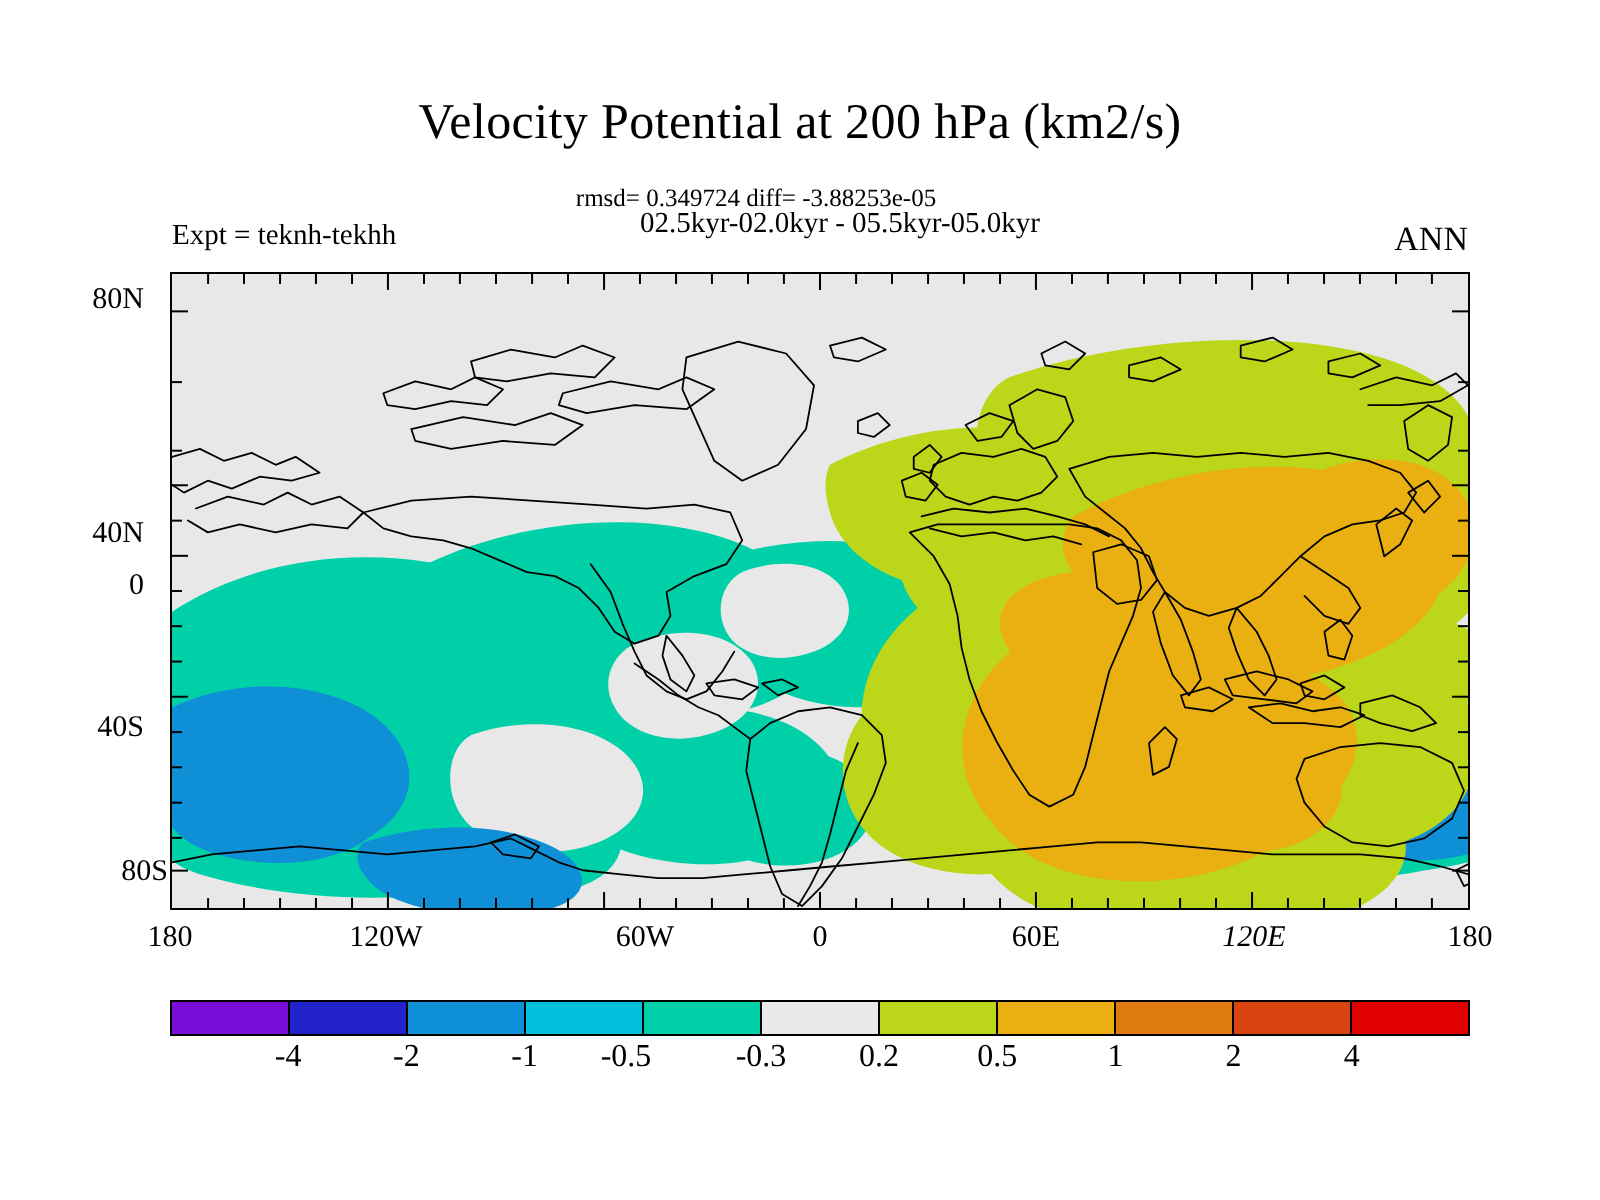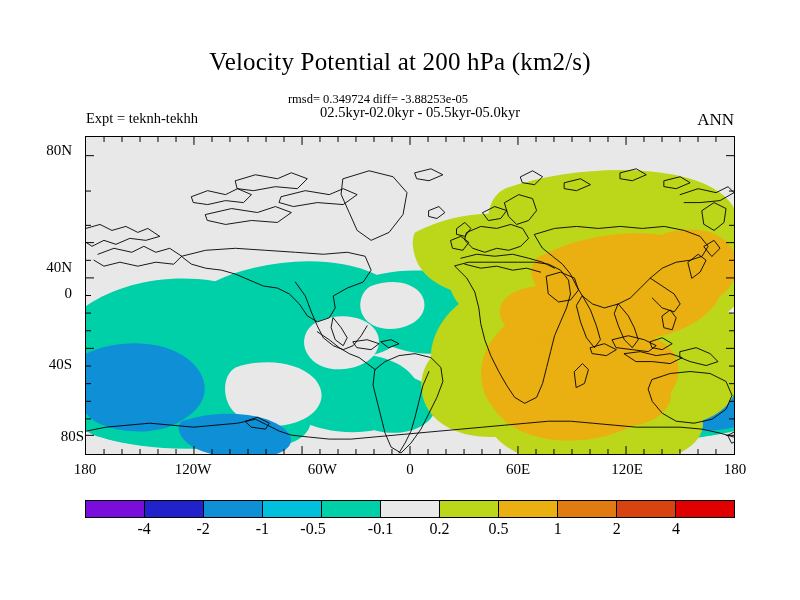--- a/index.html
+++ b/index.html
@@ -512,42 +512,42 @@
   <div class="axis-label ylab" style="left:28px; top:223px;margin-top:36px;">40N</div>
   <div class="axis-label ylab" style="left:28px; top:285px;">0</div>
   <div class="axis-label ylab" style="left:28px; top:356px;">40S</div>
   <div class="axis-label ylab" style="left:40px; top:428px;">80S</div>
 
   <div class="axis-label xlab" style="left:50px; top:461px;">180</div>
   <div class="axis-label xlab" style="left:158px; top:461px;">120W</div>
   <div class="axis-label xlab" style="left:267px; top:461px;text-align:right;">60W</div>
   <div class="axis-label xlab" style="left:375px; top:461px;">0</div>
   <div class="axis-label xlab" style="left:483px; top:461px;">60E</div>
-  <div class="axis-label xlab" style="left:592px; top:461px;">120E</div>
+  <div class="axis-label xlab" style="left:592px; top:461px;font-style:italic;">120E</div>
   <div class="axis-label xlab" style="left:700px; top:461px;">180</div>
 
   <div id="colorbar-wrap">
     <div id="colorbar">
       <div class="cb-cell" style="background: rgb(122, 13, 219);"></div>
       <div class="cb-cell" style="background: rgb(34, 34, 204);"></div>
       <div class="cb-cell" style="background: rgb(14, 143, 214);"></div>
       <div class="cb-cell" style="background: rgb(0, 192, 221);"></div>
       <div class="cb-cell" style="background: rgb(0, 208, 168);"></div>
       <div class="cb-cell" style="background: rgb(233, 233, 233);"></div>
       <div class="cb-cell" style="background: rgb(188, 214, 26);"></div>
       <div class="cb-cell" style="background: rgb(234, 175, 16);"></div>
       <div class="cb-cell" style="background: rgb(224, 123, 18);"></div>
       <div class="cb-cell" style="background: rgb(216, 68, 15);"></div>
       <div class="cb-cell" style="background: rgb(224, 0, 0);"></div>
     </div>
     <div class="cb-tick" style="left:59.1px;">-4</div>
     <div class="cb-tick" style="left:118.2px;">-2</div>
     <div class="cb-tick" style="left:177.3px;">-1</div>
     <div class="cb-tick" style="left:228px;">-0.5</div>
-    <div class="cb-tick" style="left:295.5px;">-0.1</div>
+    <div class="cb-tick" style="left:295.5px;">-0.3</div>
     <div class="cb-tick" style="left:354.5px;">0.2</div>
     <div class="cb-tick" style="left:413.6px;">0.5</div>
     <div class="cb-tick" style="left:472.7px;">1</div>
     <div class="cb-tick" style="left:531.8px;">2</div>
     <div class="cb-tick" style="left:590.9px;">4</div>
   </div>
 
 </div>
 
 </body></html>

